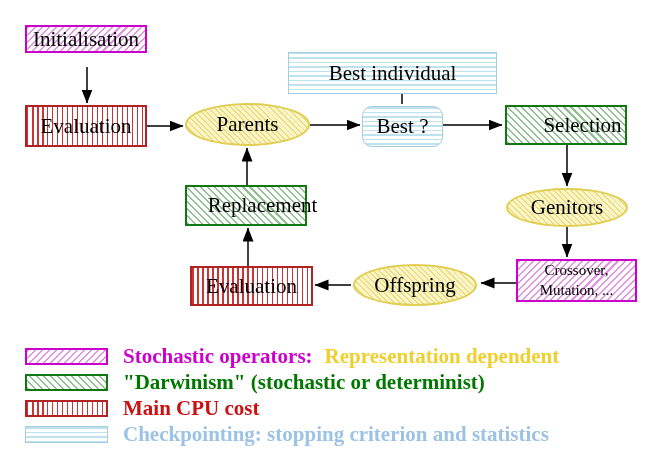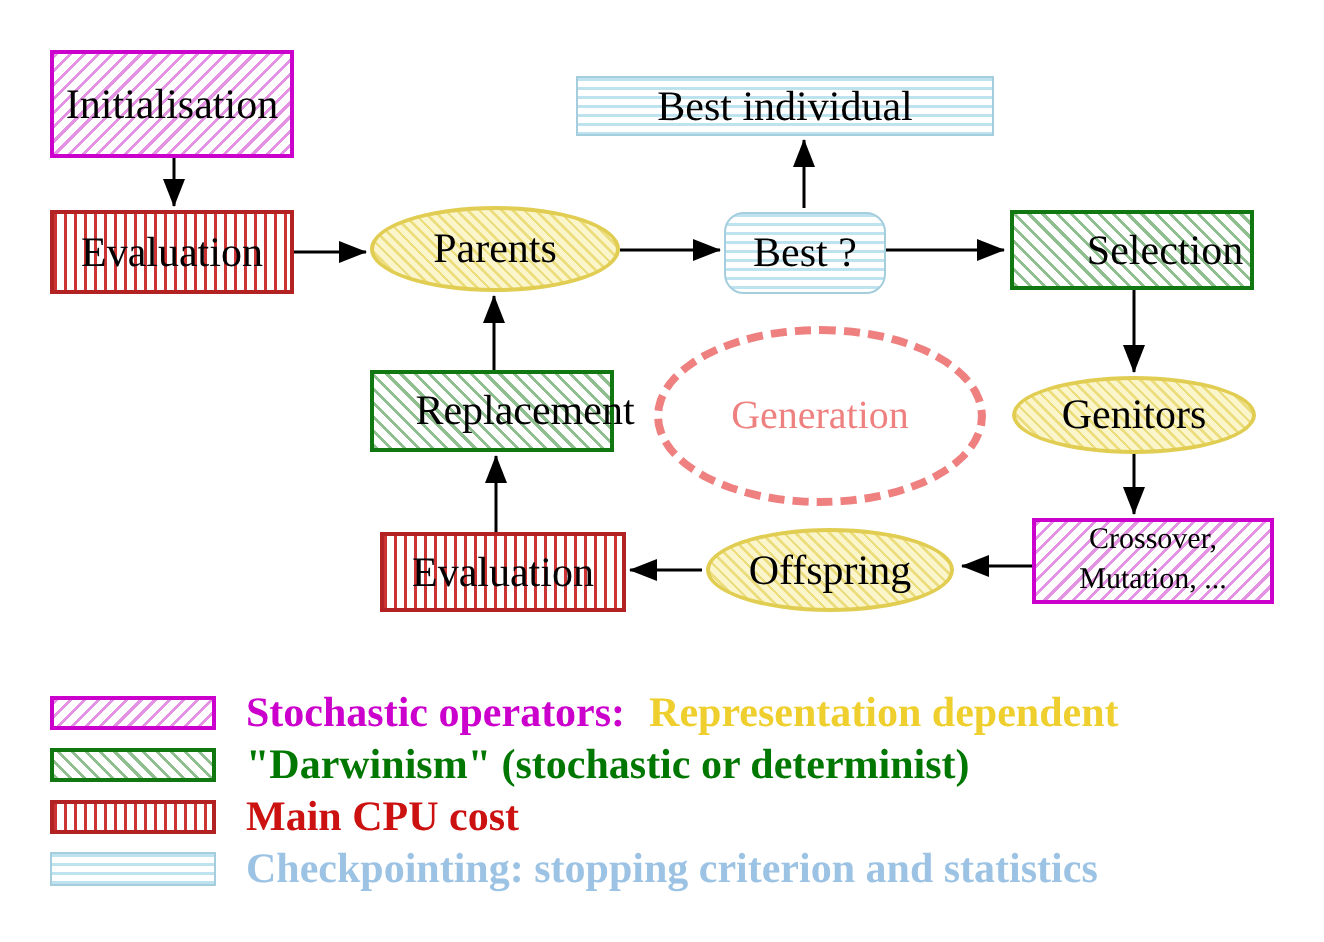--- a/index.html
+++ b/index.html
@@ -73,46 +73,45 @@
       <line x1="443" y1="125" x2="502" y2="125" marker-end="url(#ah)"></line>
       <line x1="567" y1="145" x2="567" y2="186" marker-end="url(#ah)"></line>
       <line x1="567" y1="227" x2="567" y2="257" marker-end="url(#ah)"></line>
       <line x1="516" y1="283" x2="481" y2="283" marker-end="url(#ah)"></line>
       <line x1="351" y1="285" x2="315" y2="285" marker-end="url(#ah)"></line>
       <line x1="248" y1="266" x2="248" y2="228" marker-end="url(#ah)"></line>
       <line x1="247" y1="185" x2="247" y2="148" marker-end="url(#ah)"></line>
     </g>
   </svg>
 
-  <div class="node magenta-hatch" style="left:25px;top:25px;width:122px;height:54px">Initialisation</div>
+  <div class="node magenta-hatch" style="left:25px;top:25px;width:122px;height:28px">Initialisation</div>
 
   <div class="node red-stripes" style="left:25px;top:105px;width:122px;height:42px">Evaluation</div>
 
   <div class="node ellipse" style="left:185px;top:103px;width:125px;height:43px">Parents</div>
 
-  <div class="node cyan-stripes" style="left:288px;top:38px;width:209px;height:30px">Best individual</div>
+  <div class="node cyan-stripes" style="left:288px;top:52px;width:209px;height:42px">Best individual</div>
 
   <div class="node cyan-stripes rounded" style="left:362px;top:106px;width:81px;height:41px">Best ?</div>
 
   <div class="node green-hatch" style="left:505px;top:105px;width:122px;height:40px">Selection</div>
 
   <div class="node ellipse" style="left:506px;top:188px;width:122px;height:39px">Genitors</div>
 
   <div class="node magenta-hatch two-line" style="left:516px;top:259px;width:121px;height:43px">
     <div>Crossover,</div>
     <div>Mutation, ...</div>
   </div>
 
   <div class="node ellipse" style="left:353px;top:264px;width:124px;height:42px">Offspring</div>
 
   <div class="node red-stripes" style="left:190px;top:266px;width:123px;height:40px">Evaluation</div>
 
   <div class="node green-hatch" style="left:185px;top:185px;width:122px;height:41px">Replacement</div>
 
-  <div class="node dashed-ellipse" style="left:327px;top:163px;width:166px;height:90px">Generation</div>
 
   <div class="legend-row" style="top:344px">
     <div class="swatch magenta-hatch"></div>
     <span class="c-magenta">Stochastic operators:</span>
     <span class="c-yellow seg2">Representation dependent</span>
   </div>
 
   <div class="legend-row" style="top:370px">
     <div class="swatch green-hatch"></div>
     <span class="c-green">"Darwinism" (stochastic or determinist)</span>

